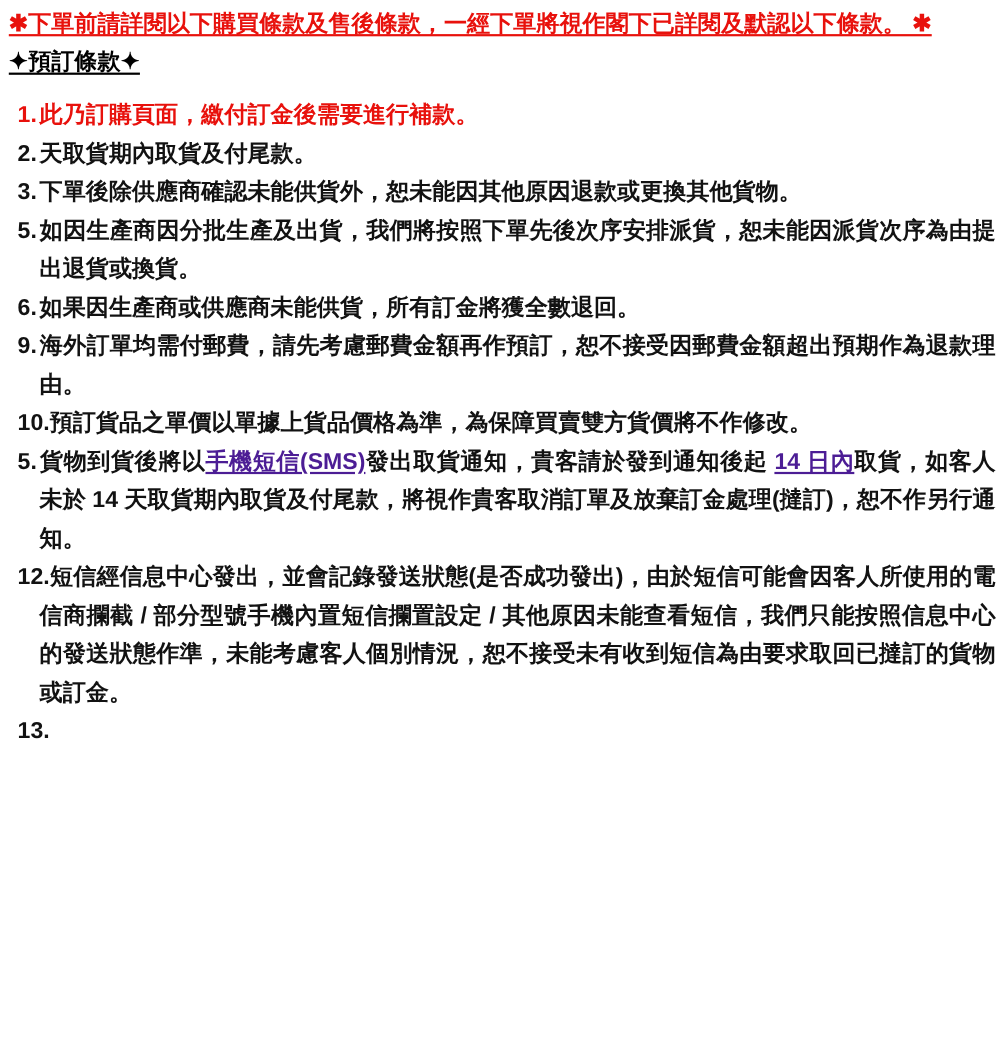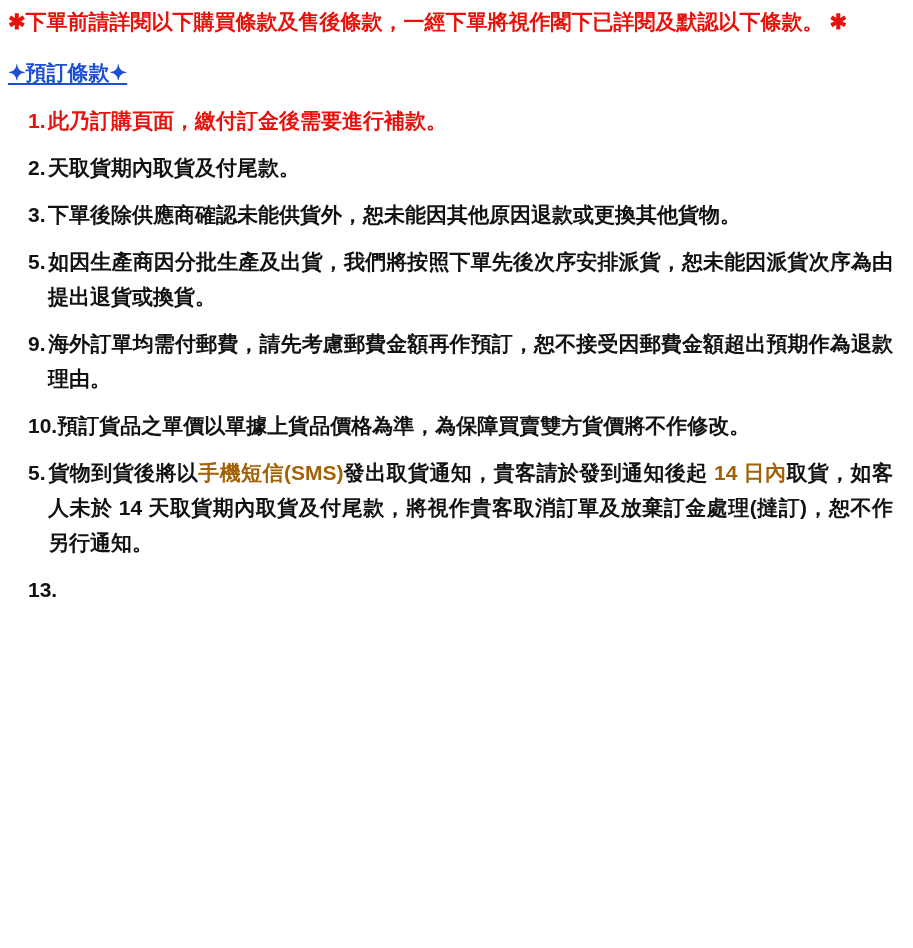--- a/index.html
+++ b/index.html
@@ -17,49 +17,50 @@
     width: 913px;
     padding: 4px 8px 0 8px;
     font-family: "Liberation Sans", sans-serif;
     font-weight: bold;
     font-size: 21px;
     line-height: 35px;
     color: #121212;
   }
   .notice {
     color: #e8110c;
+    text-decoration: underline;
     text-underline-offset: 3px;
   }
   .section-title {
-    margin-top: 16px;
-    color: #1d4ed8;
+    color: #000000;
   }
   .section-title .u {
     text-decoration: underline;
     text-underline-offset: 3px;
   }
   .terms {
     margin-top: 13px;
   }
   .item {
     text-align: justify;
     padding-left: 28px;
     text-indent: -20px;
-    margin: 12px;
+    margin: 0;
   }
   .item .num {
     display: inline-block;
     min-width: 20px;
     text-indent: 0;
   }
   .item.red {
     color: #e8110c;
   }
   .hl {
-    color: #a16207;
+    color: #4c1d95;
+    text-decoration: underline;
     text-underline-offset: 3px;
   }
 </style>
 </head>
 <body>
 
 <div class="doc">
 
   <div class="notice">✱下單前請詳閱以下購買條款及售後條款，一經下單將視作閣下已詳閱及默認以下條款。 ✱</div>
 
@@ -71,26 +72,28 @@
 
     <div class="item red"><span class="num">1.</span><span>此乃訂購頁面，繳付訂金後需要進行補款。</span></div>
 
     <div class="item"><span class="num">2.</span><span>天取貨期內取貨及付尾款。</span></div>
 
     <div class="item"><span class="num">3.</span><span>下單後除供應商確認未能供貨外，恕未能因其他原因退款或更換其他貨物。</span></div>
 
 
     <div class="item"><span class="num">5.</span><span>如因生產商因分批生產及出貨，我們將按照下單先後次序安排派貨，恕未能因派貨次序為由提出退貨或換貨。</span></div>
 
+    <div class="item"><span class="num">6.</span><span>如果因生產商或供應商未能供貨，所有訂金將獲全數退回。</span></div>
 
 
 
     <div class="item"><span class="num">9.</span><span>海外訂單均需付郵費，請先考慮郵費金額再作預訂，恕不接受因郵費金額超出預期作為退款理由。</span></div>
 
     <div class="item"><span class="num">10.</span><span>預訂貨品之單價以單據上貨品價格為準，為保障買賣雙方貨價將不作修改。</span></div>
 
     <div class="item"><span class="num">5.</span><span>貨物到貨後將以</span><span class="hl">手機短信(SMS)</span><span>發出取貨通知，貴客請於發到通知後起 </span><span class="hl">14 日內</span><span>取貨，如客人未於 14 天取貨期內取貨及付尾款，將視作貴客取消訂單及放棄訂金處理(撻訂)，恕不作另行通知。</span></div>
 
+    <div class="item"><span class="num">12.</span><span>短信經信息中心發出，並會記錄發送狀態(是否成功發出)，由於短信可能會因客人所使用的電信商攔截 / 部分型號手機內置短信攔置設定 / 其他原因未能查看短信，我們只能按照信息中心的發送狀態作準，未能考慮客人個別情況，恕不接受未有收到短信為由要求取回已撻訂的貨物或訂金。</span></div>
 
     <div class="item"><span class="num">13.</span></div>
 
   </div>
 </div>
 
 </body></html>

